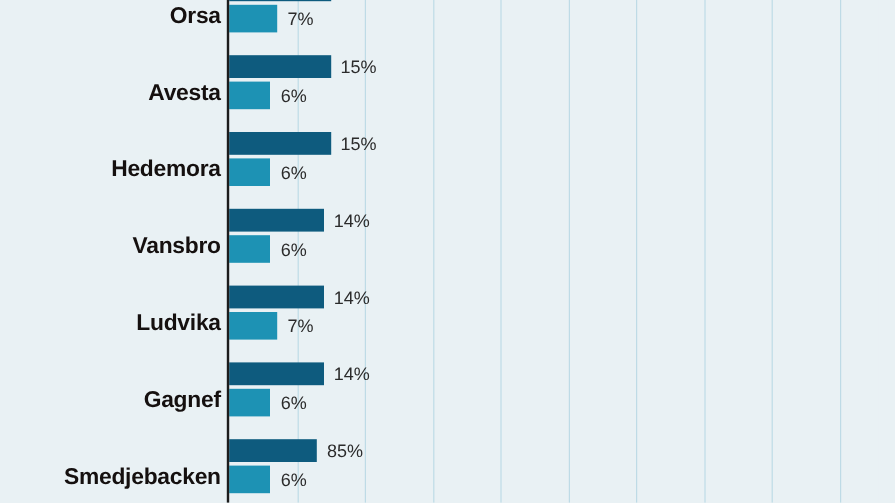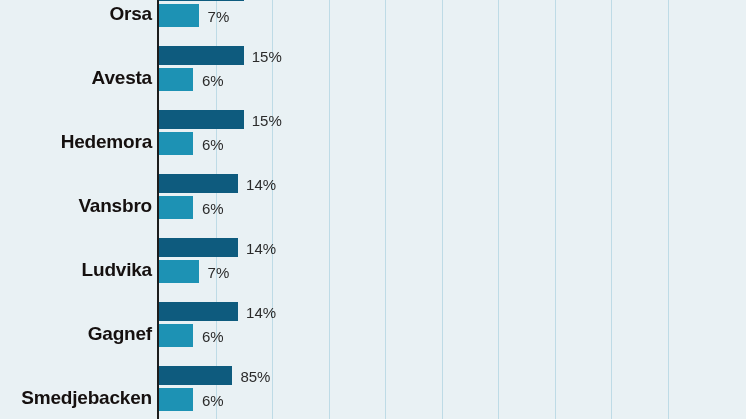--- a/index.html
+++ b/index.html
@@ -13,20 +13,21 @@
     background: #e9f1f4;
     font-family: "Liberation Sans", sans-serif;
   }
 
   #chart-root {
     position: relative;
     width: 700px;
     height: 419px;
     background: #e9f1f4;
     overflow: hidden;
+    margin-left: 32px;
   }
 
   
   .gridlines {
     position: absolute;
     left: 0;
     top: 0;
     width: 746px;
     height: 419px;
     pointer-events: none;

